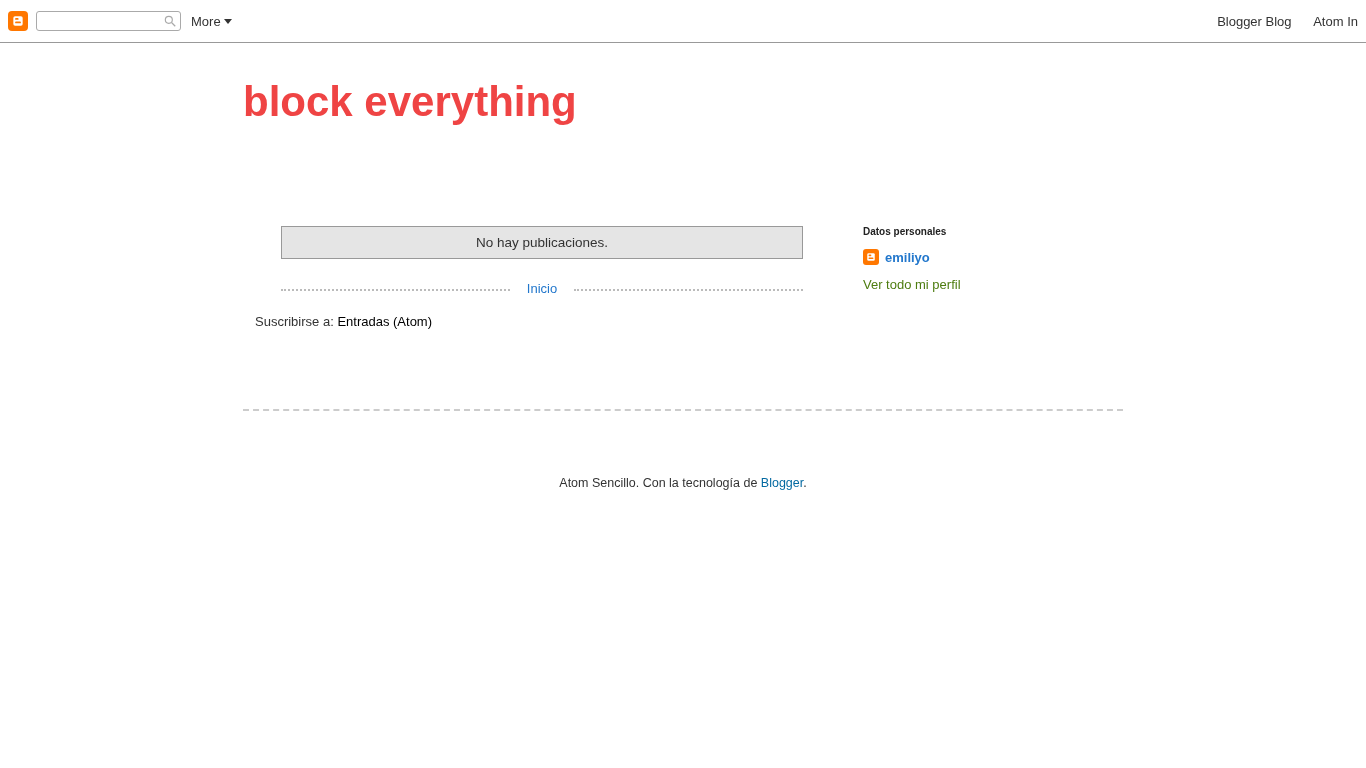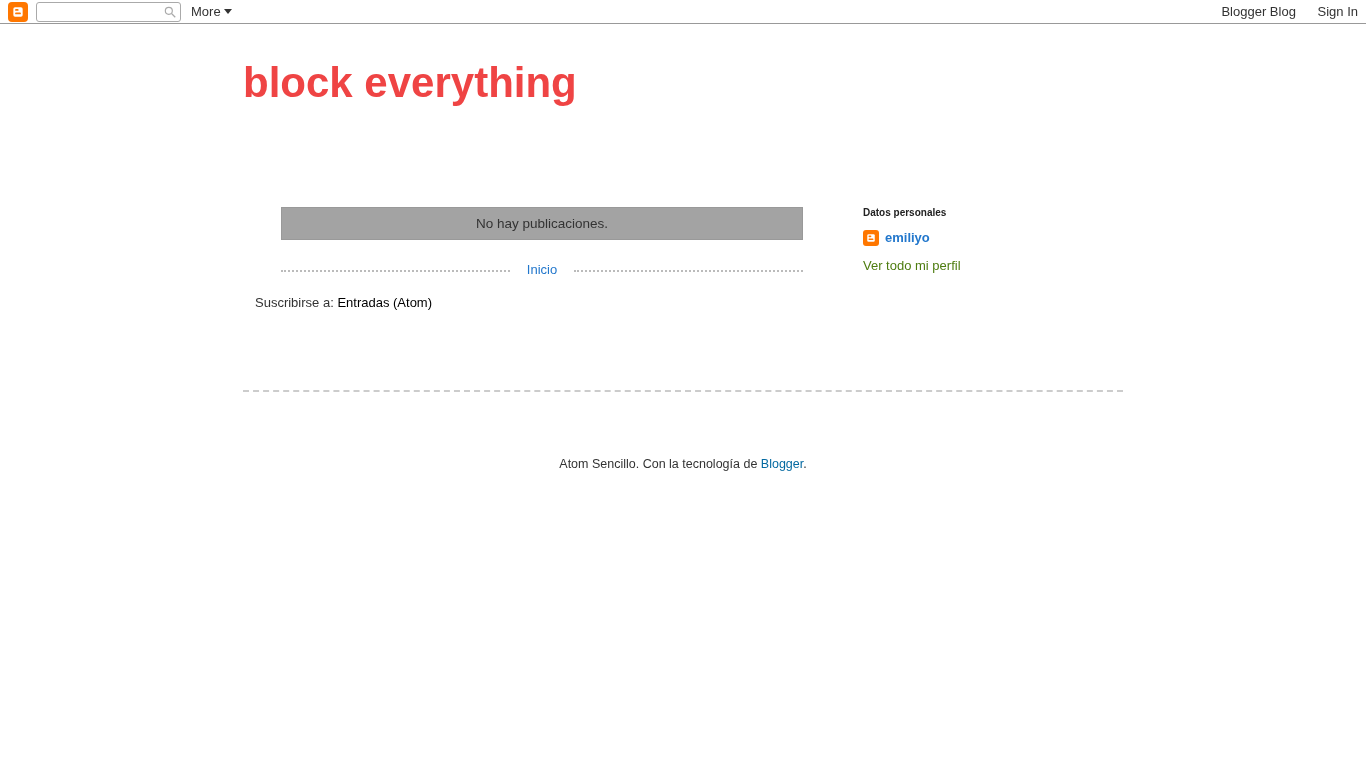--- a/index.html
+++ b/index.html
@@ -3,21 +3,21 @@
 <meta charset="utf-8">
 <style>
   * { box-sizing: border-box; margin: 0; padding: 0; }
   body {
     font-family: Arial, Helvetica, sans-serif;
     font-size: 13px;
     color: #333;
     background: #fff;
   }
   .navbar {
-    height: 24px;
+    height: 43px;
     background: #fff;
     border-bottom: 1px solid #999;
     display: flex;
     align-items: center;
     padding: 0 8px;
   }
   .blogger-logo {
     width: 20px;
     height: 20px;
     background: #ff7700;
@@ -90,21 +90,21 @@
     margin-top: 100px;
     gap: 60px;
   }
   .main-col {
     flex: 1;
     max-width: 540px;
     margin-left: 38px;
   }
   .status-box {
     border: 1px solid #999;
-    background: #a3a3a3;
+    background: #e5e5e5;
     text-align: center;
     padding: 8px 0;
     font-size: 13.5px;
     color: #333;
   }
   .dotted-nav {
     position: relative;
     text-align: center;
     margin: 22px 0 18px;
     font-size: 13px;
@@ -138,21 +138,21 @@
     width: 260px;
   }
   .widget-title {
     font-size: 10px;
     font-weight: bold;
     color: #222;
     margin-bottom: 12px;
   }
   .profile-row {
     display: flex;
-    align-items: flex-start;
+    align-items: center;
     gap: 6px;
     margin-bottom: 12px;
   }
   .profile-icon {
     width: 16px;
     height: 16px;
     background: #ff7700;
     border-radius: 3px;
     display: flex;
     align-items: center;
@@ -202,21 +202,21 @@
       <line x1="15" y1="15" x2="21" y2="21" stroke="#555" stroke-width="2"></line>
     </svg>
   </div>
   <a class="more-link">
     <span>More</span>
     <span class="caret"></span>
   </a>
   <div class="nav-spacer"></div>
   <div class="nav-right">
     <a>Blogger Blog</a>
-    <a>Sign In</a>
+    <a>Atom In</a>
   </div>
 </div>
 
 <div class="container">
   <h1 class="blog-title">block everything</h1>
 
   <div class="content-area">
     <div class="main-col">
       <div class="status-box">No hay publicaciones.</div>
 

